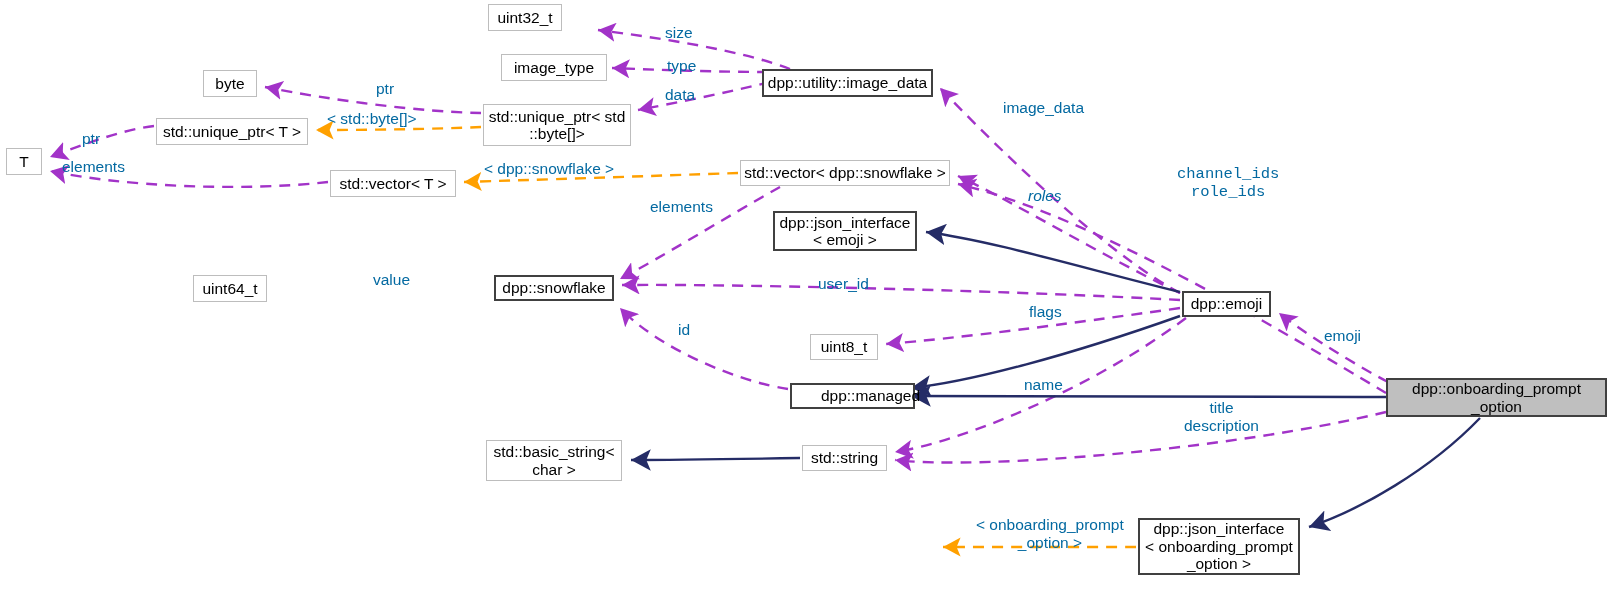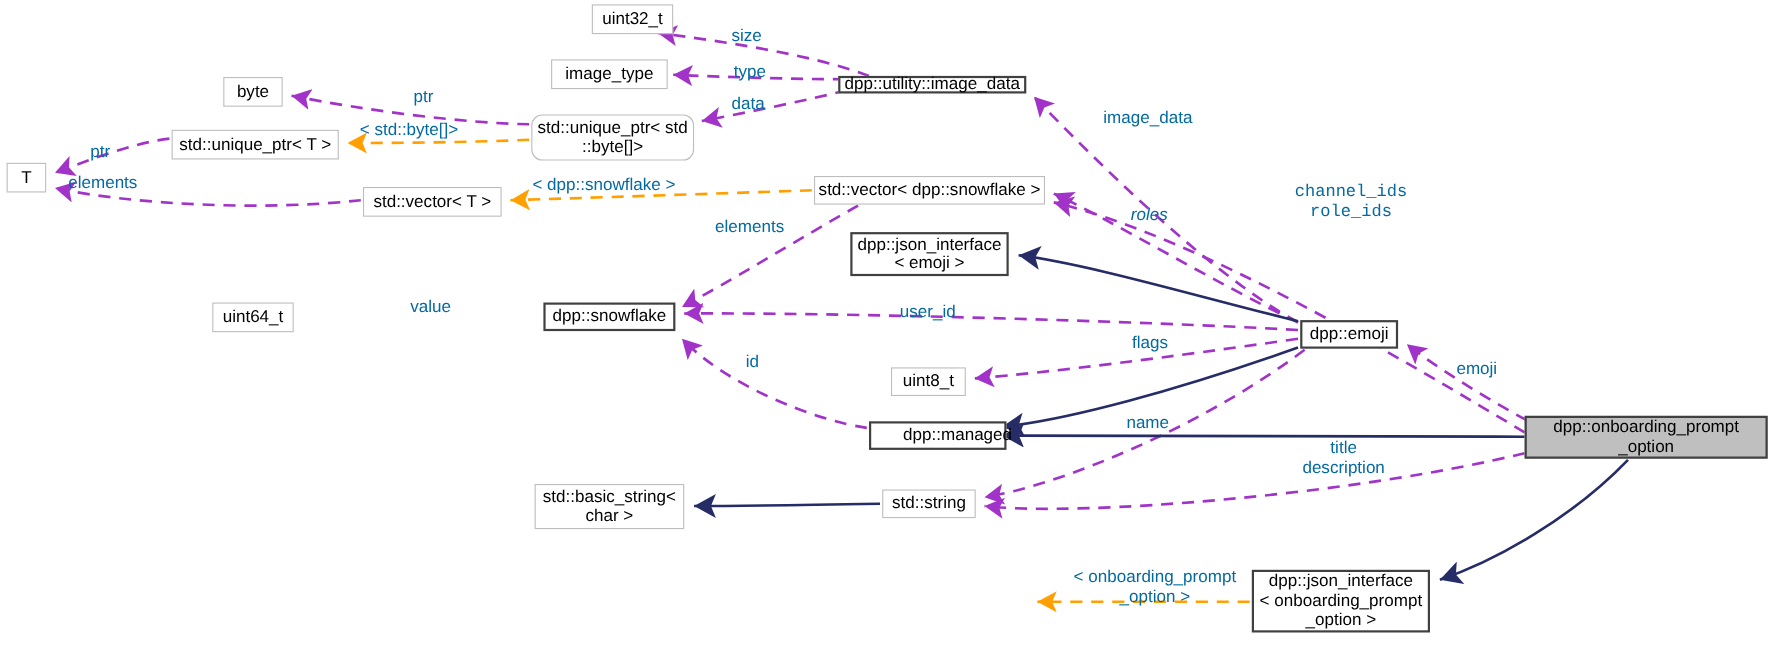--- a/index.html
+++ b/index.html
@@ -103,25 +103,25 @@
 
     <g class="edges-inherit" fill="none" stroke="#252c66" stroke-width="2.4" marker-end="url(#arrow-inherit)">
       <path d="M 1180 292 C 1090 270 990 240 926 232"></path>
       <path d="M 1180 316 C 1070 355 970 382 911 388"></path>
       <path d="M 1386 397 C 1200 397 1010 396 911 396"></path>
       <path d="M 800 458 C 740 459 680 460 631 460"></path>
       <path d="M 1480 418 C 1430 470 1360 510 1309 527"></path>
     </g>
   </svg>
 
-  <div class="node plain" style="left: 538px; top: 4px; width: 74px; height: 27px;"><span>uint32_t</span></div>
+  <div class="node plain" style="left: 488px; top: 4px; width: 74px; height: 27px;"><span>uint32_t</span></div>
   <div class="node plain" style="left: 501px; top: 54px; width: 106px; height: 27px;"><span>image_type</span></div>
-  <div class="node strong" style="left: 762px; top: 69px; width: 171px; height: 16px;"><span>dpp::utility::image_data</span></div>
+  <div class="node strong" style="left: 762px; top: 69px; width: 171px; height: 28px;"><span>dpp::utility::image_data</span></div>
   <div class="node plain" style="left: 203px; top: 70px; width: 54px; height: 27px;"><span>byte</span></div>
-  <div class="node plain" style="left: 483px; top: 104px; width: 148px; height: 42px; border-radius: 10px;"><span>std::unique_ptr&lt; std
+  <div class="node plain" style="left: 483px; top: 104px; width: 148px; height: 42px;"><span>std::unique_ptr&lt; std
 ::byte[]&gt;</span></div>
   <div class="node plain" style="left: 156px; top: 118px; width: 152px; height: 27px;"><span>std::unique_ptr&lt; T &gt;</span></div>
   <div class="node plain" style="left: 6px; top: 148px; width: 36px; height: 27px;"><span>T</span></div>
   <div class="node plain" style="left: 740px; top: 160px; width: 210px; height: 26px;"><span>std::vector&lt; dpp::snowflake &gt;</span></div>
   <div class="node plain" style="left: 330px; top: 170px; width: 126px; height: 27px;"><span>std::vector&lt; T &gt;</span></div>
   <div class="node strong" style="left: 773px; top: 211px; width: 144px; height: 40px;"><span>dpp::json_interface
 &lt; emoji &gt;</span></div>
   <div class="node plain" style="left: 193px; top: 275px; width: 74px; height: 27px;"><span>uint64_t</span></div>
   <div class="node strong" style="left: 494px; top: 275px; width: 120px; height: 26px;"><span>dpp::snowflake</span></div>
   <div class="node strong" style="left: 1182px; top: 291px; width: 89px; height: 26px;"><span>dpp::emoji</span></div>

